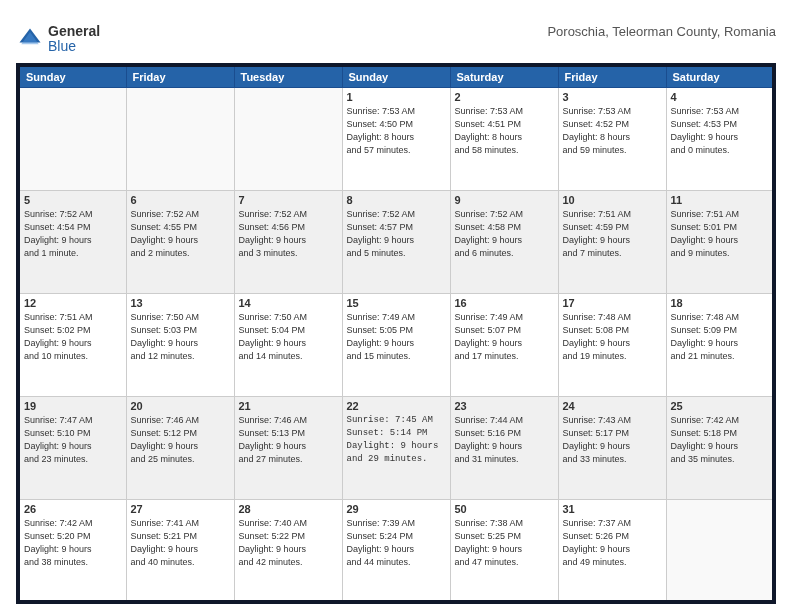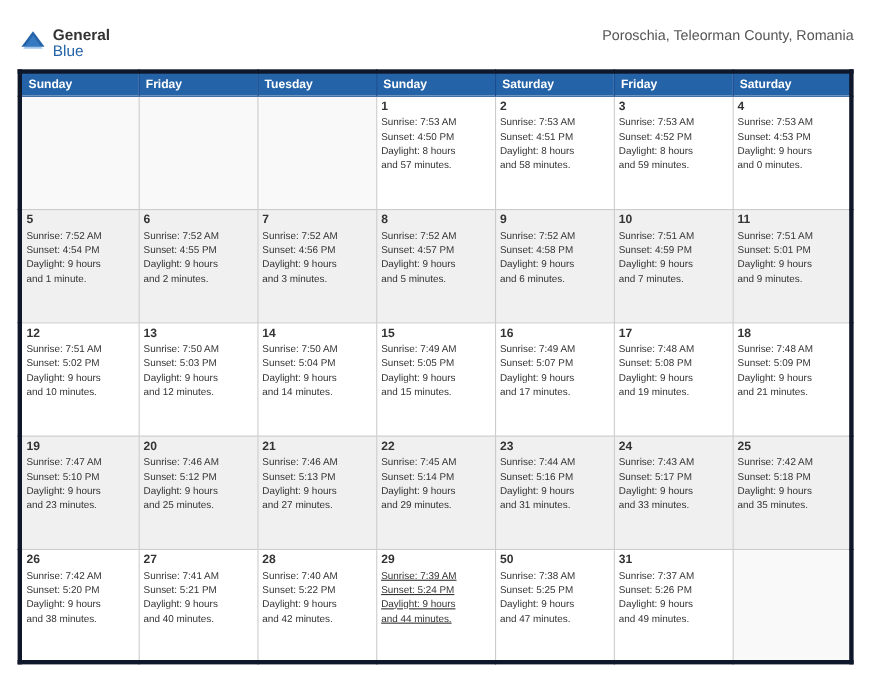--- a/index.html
+++ b/index.html
@@ -291,21 +291,21 @@
           </td>
           <td>
             <span class="day-number">21</span>
             <div class="day-info" style="white-space: pre-line;">Sunrise: 7:46 AM
 Sunset: 5:13 PM
 Daylight: 9 hours
 and 27 minutes.</div>
           </td>
           <td>
             <span class="day-number">22</span>
-            <div class="day-info" style="white-space: pre-line;">Sunrise: 7:45 AM
+            <div class="day-info" style="white-space: pre-line; font-family: Liberation Mono, monospace;">Sunrise: 7:45 AM
 Sunset: 5:14 PM
 Daylight: 9 hours
 and 29 minutes.</div>
           </td>
           <td>
             <span class="day-number">23</span>
             <div class="day-info" style="white-space: pre-line;">Sunrise: 7:44 AM
 Sunset: 5:16 PM
 Daylight: 9 hours
 and 31 minutes.</div>
@@ -342,21 +342,21 @@
           </td>
           <td>
             <span class="day-number">28</span>
             <div class="day-info" style="white-space: pre-line;">Sunrise: 7:40 AM
 Sunset: 5:22 PM
 Daylight: 9 hours
 and 42 minutes.</div>
           </td>
           <td>
             <span class="day-number">29</span>
-            <div class="day-info" style="white-space: pre-line; text-decoration: underline;">Sunrise: 7:39 AM
+            <div class="day-info" style="white-space: pre-line;">Sunrise: 7:39 AM
 Sunset: 5:24 PM
 Daylight: 9 hours
 and 44 minutes.</div>
           </td>
           <td>
             <span class="day-number">50</span>
             <div class="day-info" style="white-space: pre-line;">Sunrise: 7:38 AM
 Sunset: 5:25 PM
 Daylight: 9 hours
 and 47 minutes.</div>

